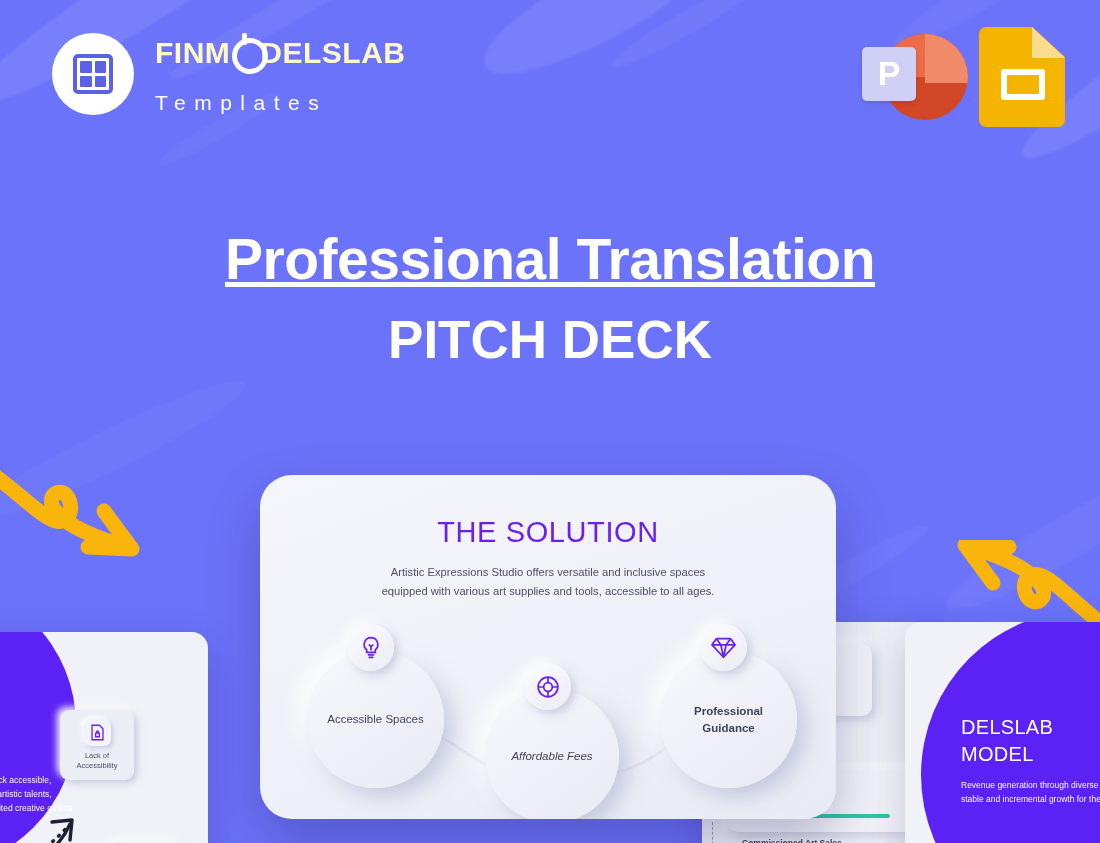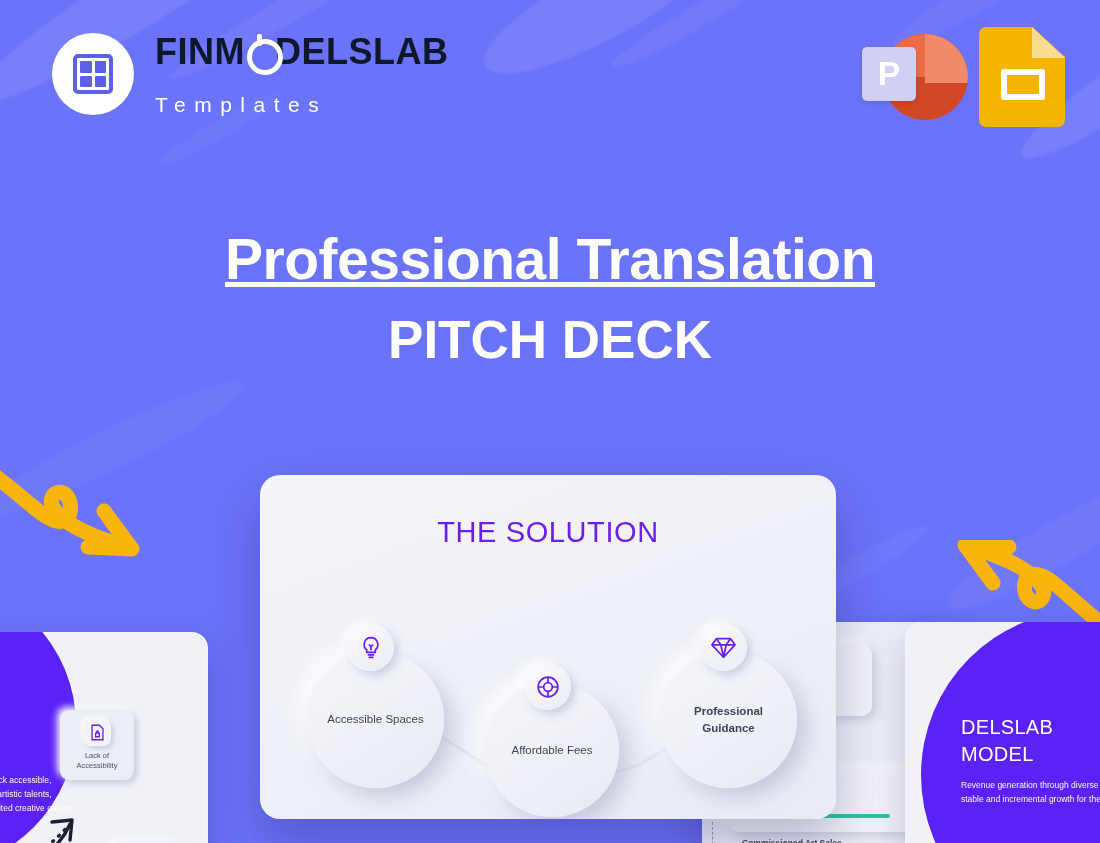--- a/index.html
+++ b/index.html
@@ -53,21 +53,21 @@
     border-radius:5px;
     display:grid;
     grid-template-columns:1fr 1fr;
     grid-template-rows:1fr 1fr;
     gap:3px;
     padding:3px;
   }
   #logo-grid i { background:#5b62e8; border-radius:1px; display:block; }
   .logo-text { line-height:1; }
   .logo-name {
-    font-size:36px; font-weight:800; color:#0f172a;
+    font-size:30px; font-weight:800; color:#fef9c3;
     letter-spacing:0.5px;
     text-align:right;
   }
   .logo-name .o-ring {
     display:inline-block; position:relative;
     width:30px; height:30px; vertical-align:-3px;
   }
   .logo-name .o-ring::before{
     content:""; position:absolute; left:2px; top:2px;
     width:26px; height:26px; border-radius:50%;
@@ -181,21 +181,21 @@
     display:flex; align-items:center; justify-content:center;
     box-shadow:2px 2px 4px rgba(163,168,199,.5), -2px -2px 4px #fff;
   }
   #tile-accessibility { left:212px; top:78px; width:74px; height:70px; }
   #tile-resources     { left:262px; top:210px; width:74px; height:66px; }
   .dark-arrow { position:absolute; left:112px; top:178px; width:128px; height:62px; }
 
   
   #slide-solution {
     left:260px; top:-137px; width:576px; height:344px;
-    border-radius:20px;
+    border-radius:32px;
     background:linear-gradient(160deg,#f5f6fb 0%, #eef0f7 60%, #e9ebf4 100%);
     box-shadow:0 24px 52px rgba(30,20,90,.28);
   }
   #sol-title {
     position:absolute; left:0; right:0; top:41px; text-align:center;
     font-size:29px; color:#6a1ff0; letter-spacing:.6px; font-weight:400;
   }
   #sol-sub {
     position:absolute; left:115px; right:115px; top:88px; text-align:center;
     font-size:11.2px; color:#4a4f66; line-height:1.72;
@@ -211,21 +211,21 @@
     font-size:11.5px; color:#3f4459; line-height:1.45; padding:0 12px;
   }
   .sol-badge {
     position:absolute; width:47px; height:47px; border-radius:50%;
     background:linear-gradient(145deg,#fbfcff,#eaecf4);
     box-shadow:4px 4px 10px rgba(160,166,200,.50), -4px -4px 10px rgba(255,255,255,.95);
     display:flex; align-items:center; justify-content:center;
   }
   #circle-a { left:47px;  top:176px; width:137px; height:137px;text-align:right; }
   #badge-a  { left:87px;  top:149px; }
-  #circle-b { left:225px; top:208px; width:134px; height:134px; }
+  #circle-b { left:225px; top:214px; width:134px; height:134px;font-style:italic; }
   #badge-b  { left:264px; top:188px; }
   #circle-c { left:400px; top:176px; width:137px; height:137px;font-weight:bold; }
   #badge-c  { left:440px; top:149px; }
   .connector { position:absolute; pointer-events:none; }
 
   
   #slide-bars {
     left:702px; top:10px; width:250px; height:250px;
     border-radius:14px; background:#eef0f7;
   }
@@ -367,20 +367,21 @@
       <div class="bar-tile" id="bar-mid">
         <div class="btl">Workshops</div>
         <div class="bline"></div>
       </div>
       <div class="dot-box"></div>
       <div id="bar-caption">Commissioned Art Sales</div>
     </div>
 
     <div class="slide-card" id="slide-solution">
       <div id="sol-title">THE SOLUTION</div>
+      <div id="sol-sub">Artistic Expressions Studio offers versatile and inclusive spaces equipped with various art supplies and tools, accessible to all ages.</div>
 
       <svg class="connector" style="left:150px; top:248px;" width="110" height="60" viewBox="0 0 110 60">
         <path d="M2 6 C40 6 60 46 106 50" fill="none" stroke="#dfe2ee" stroke-width="3"></path>
       </svg>
       <svg class="connector" style="left:345px; top:248px;" width="110" height="60" viewBox="0 0 110 60">
         <path d="M4 50 C50 46 70 6 108 6" fill="none" stroke="#dfe2ee" stroke-width="3"></path>
       </svg>
 
       <div class="sol-circle" id="circle-a">
         <div class="clabel">Accessible Spaces</div>

